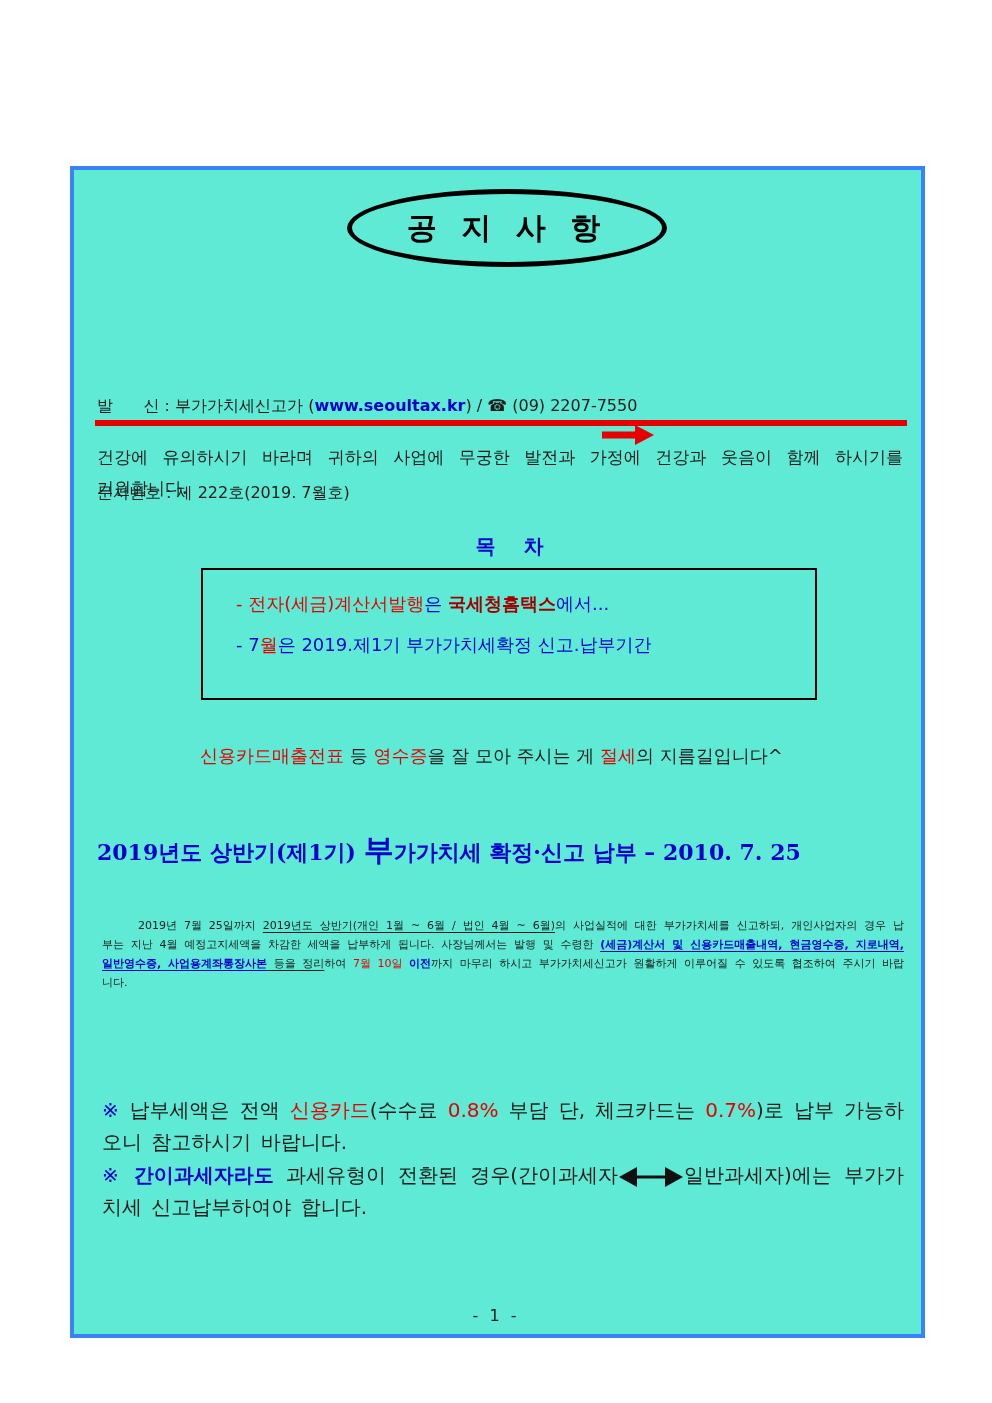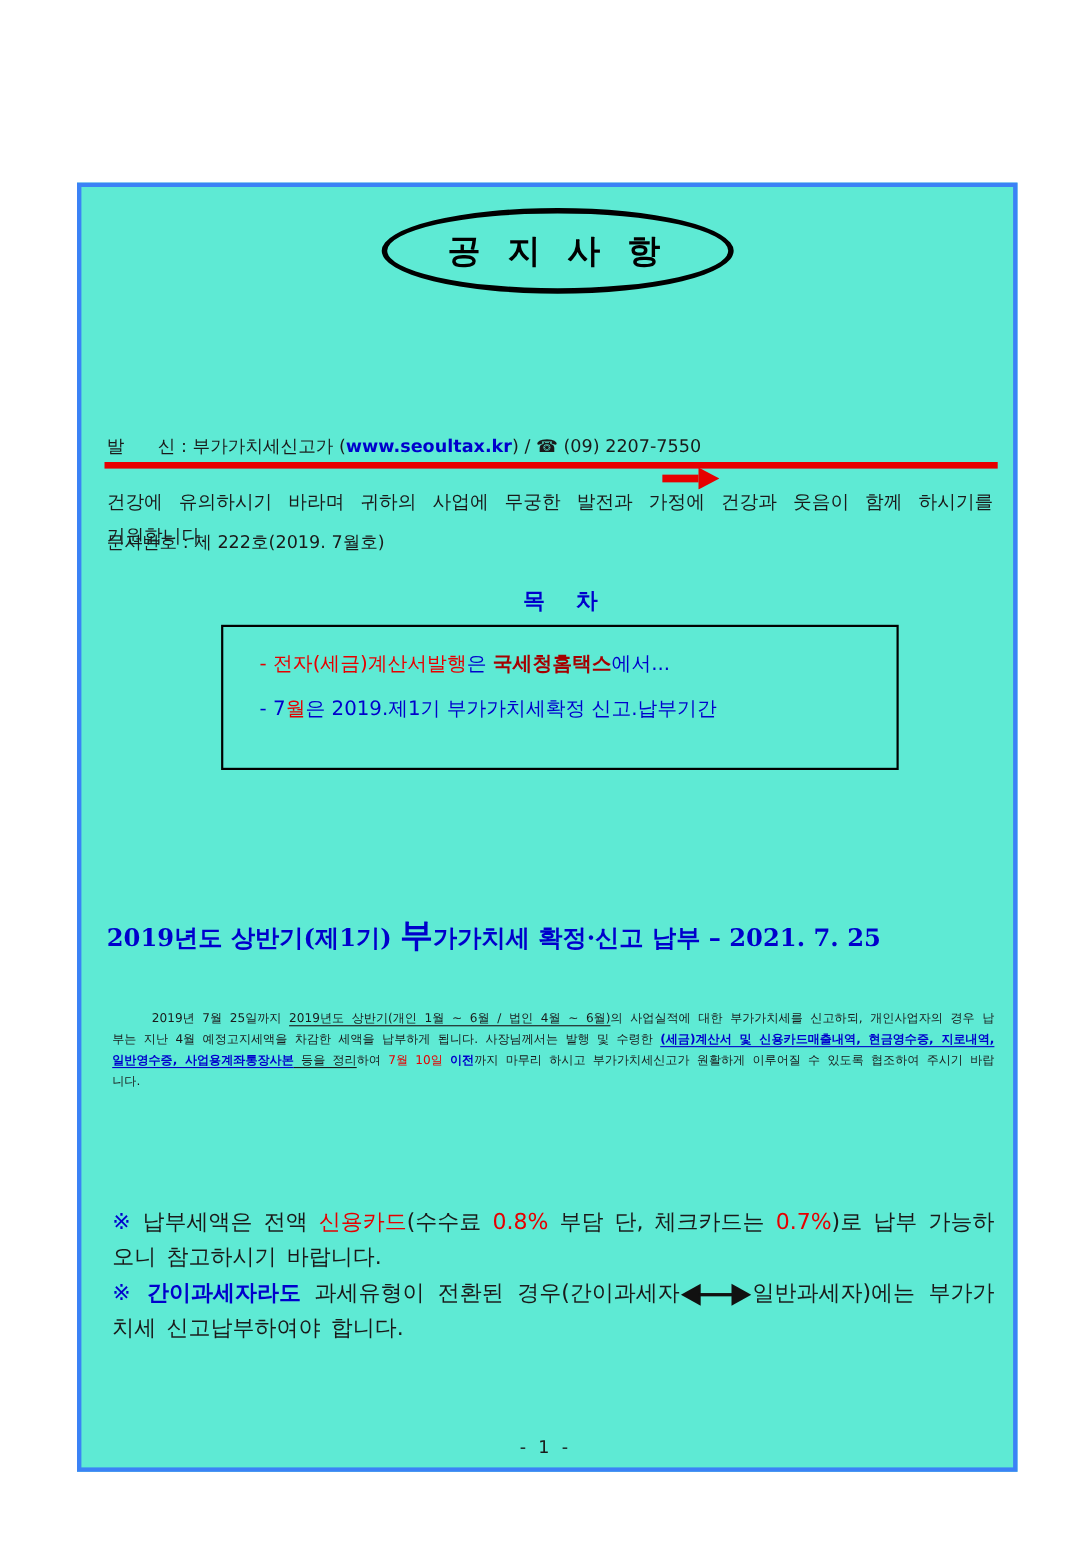--- a/index.html
+++ b/index.html
@@ -81,22 +81,23 @@
     <div class="l2">기원합니다.</div>
   </div>
 
   <div class="toc-title">목    차</div>
 
   <div class="toc-box">
     <div><span class="sg-rb">- 전자(세금)계산서발행</span><span class="sg-b">은 </span><span class="sg-db">국세청홈택스</span><span class="sg-b">에서...</span></div>
     <div><span class="sg-b">- 7</span><span class="sg-rb">월</span><span class="sg-b">은 2019.제1기 부가가치세확정 신고.납부기간</span></div>
   </div>
 
+  <div class="tip"><span class="sg-rb">신용카드매출전표</span><span class="sg-k"> 등 </span><span class="sg-rb">영수증</span><span class="sg-k">을 잘 모아 주시는 게 </span><span class="sg-rb">절세</span><span class="sg-k">의 지름길입니다^</span></div>
 
-  <div class="sec-head"><span class="sg-h">2019년도 상반기(제1기) </span><span class="sg-hbig">부</span><span class="sg-h">가가치세 확정·신고 납부 – 2021. 7. 25</span></div>
+  <div class="sec-head"><span class="sg-h">2019년도 상반기(제1기) </span><span class="sg-hbig">부</span><span class="sg-h">가가치세 확정·신고 납부 – 2010. 7. 25</span></div>
 
   <div class="para"><span class="sg-k">2019년 7월 25일까지 </span><span class="sg-ku">2019년도 상반기(개인 1월 ~ 6월 / 법인 4월 ~ 6월)</span><span class="sg-k">의 사업실적에 대한 부가가치세를 신고하되, 개인사업자의 경우 납부는 지난 4월 예정고지세액을 차감한 세액을 납부하게 됩니다. 사장님께서는 발행 및 수령한 </span><span class="sg-bbu">(세금)계산서 및 신용카드매출내역, 현금영수증, 지로내역, 일반영수증, 사업용계좌통장사본</span><span class="sg-ku"> 등을 정리</span><span class="sg-k">하여 </span><span class="sg-rb">7월 10일</span><span class="sg-k"> </span><span class="sg-bb">이전</span><span class="sg-k">까지 마무리 하시고 부가가치세신고가 원활하게 이루어질 수 있도록 협조하여 주시기 바랍니다.</span></div>
 
   <div class="note note1"><span class="sg-b">※ </span><span class="sg-k">납부세액은 전액 </span><span class="sg-rb">신용카드</span><span class="sg-k">(수수료 </span><span class="sg-r">0.8%</span><span class="sg-k"> 부담 단, 체크카드는 </span><span class="sg-r">0.7%</span><span class="sg-k">)로 납부 가능하오니 참고하시기 바랍니다.</span></div>
   <div class="note note2"><span class="sg-b">※ </span><span class="sg-bb">간이과세자라도</span><span class="sg-k"> 과세유형이 전환된 경우(간이과세자</span><span class="inline-icon"><svg width="64" height="22" viewBox="0 0 64 22">
           <polygon points="0,11 18,1 18,21"></polygon>
           <rect x="16" y="9.5" width="32" height="3"></rect>
           <polygon points="64,11 46,1 46,21"></polygon>
         </svg></span><span class="sg-k">일반과세자)에는 부가가치세 신고납부하여야 합니다.</span></div>
 

